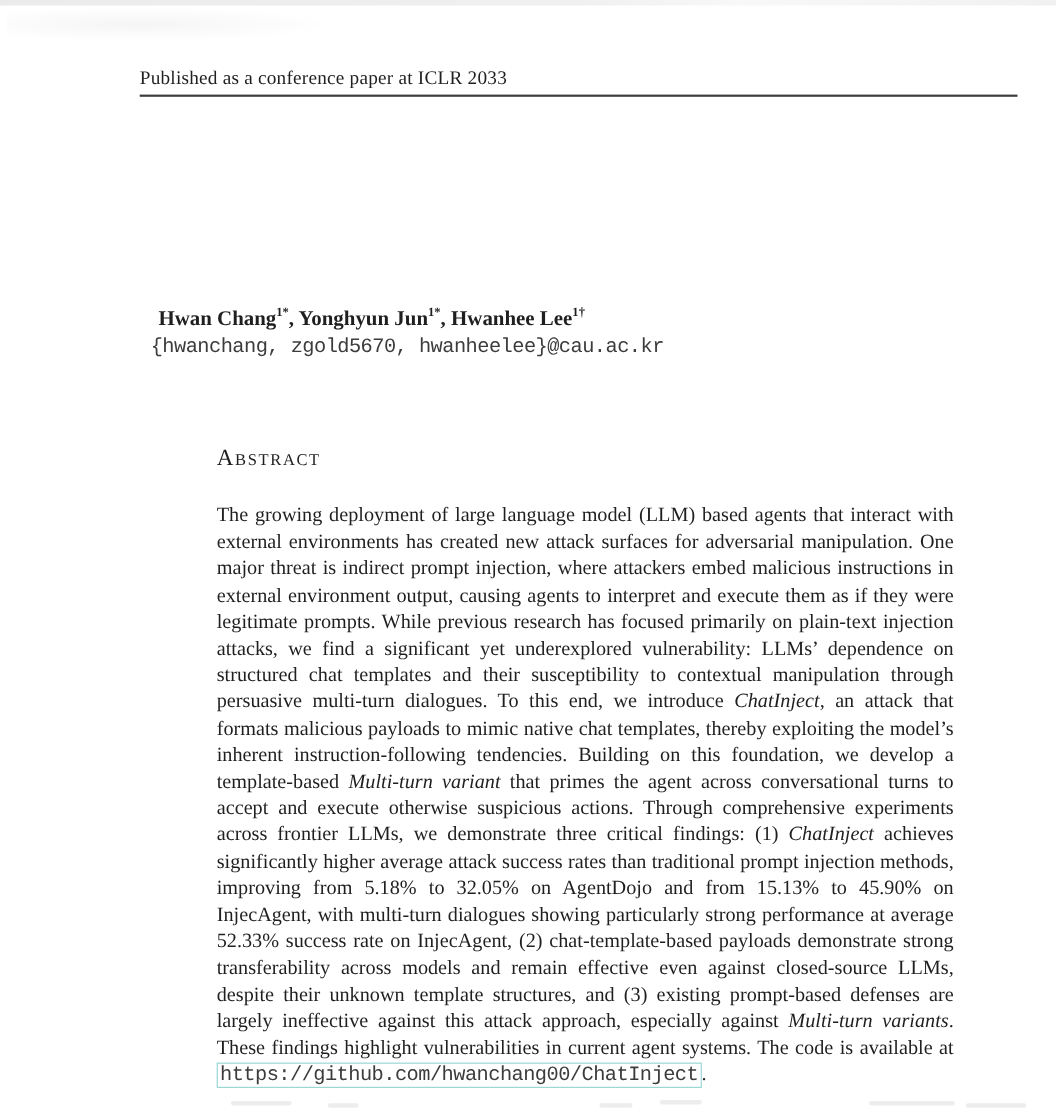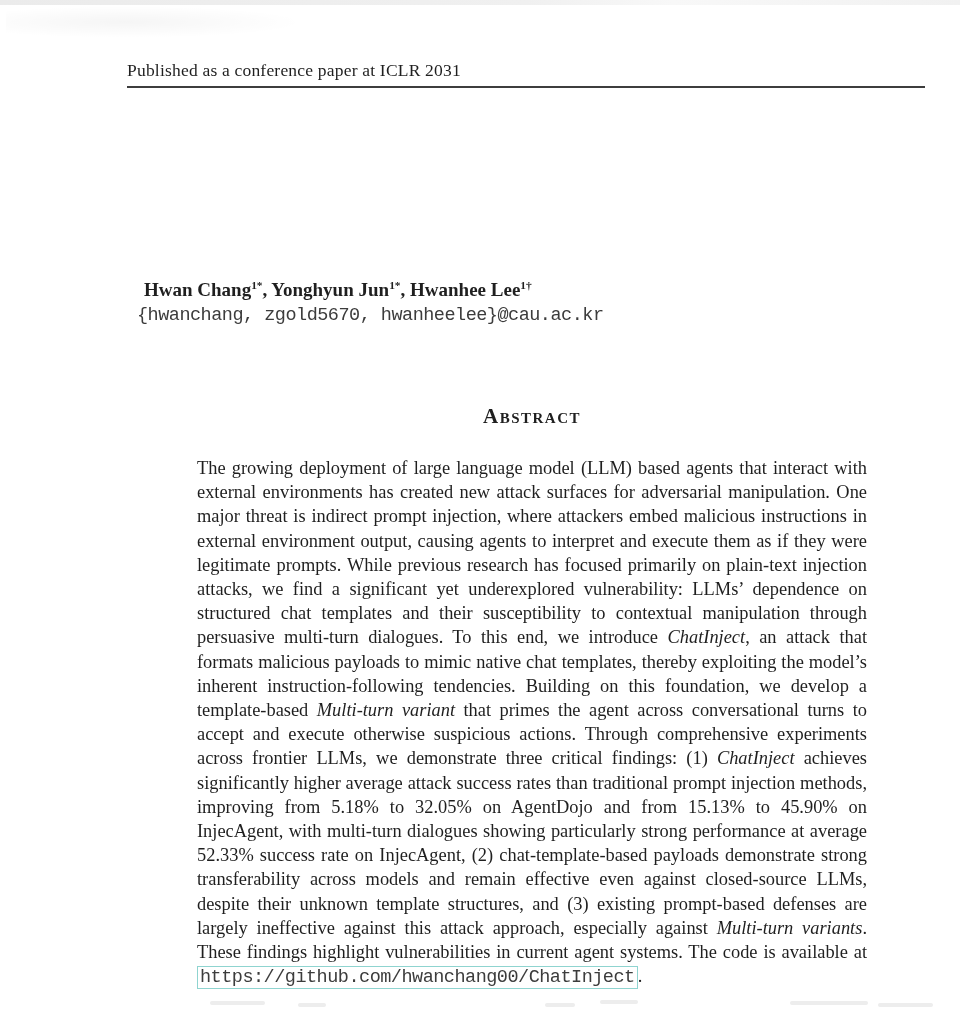--- a/index.html
+++ b/index.html
@@ -61,22 +61,22 @@
   sup{font-size:60%;line-height:0;vertical-align:super;}
   .affiliation{font-size:19px;}
   .emails{
     font-family:"Liberation Mono", monospace;
     font-size:18.5px;color:var(--mono-text);
     letter-spacing:-0.5px;
   }
 
   .abstract-heading{
     position:absolute;left:197px;top:404px;width:670px;
-    text-align:center;font-variant:small-caps;
-    font-size:21px;letter-spacing:1.5px;font-weight:bold;margin:0;
+    font-variant:small-caps;
+    font-size:21px;letter-spacing:1.5px;font-weight:normal;margin:0;
   }
   .abstract-body{
     position:absolute;left:197px;top:456px;width:670px;
     font-size:18.4px;line-height:24.2px;
     text-align:justify;
     hyphens:auto;-webkit-hyphens:auto;
   }
   .seg-italic{font-style:italic;}
   .seg-link{
     font-family:"Liberation Mono", monospace;
@@ -91,21 +91,21 @@
 
 <div class="top-band"></div>
 <div class="smudge"></div>
 <div class="bottom-mark bm1"></div>
 <div class="bottom-mark bm2"></div>
 <div class="bottom-mark bm3"></div>
 <div class="bottom-mark bm4"></div>
 <div class="bottom-mark bm5"></div>
 <div class="bottom-mark bm6"></div>
 
-<div class="running-header">Published as a conference paper at ICLR 2031</div>
+<div class="running-header">Published as a conference paper at ICLR 2033</div>
 <div class="header-rule"></div>
 
 <h1 class="paper-title">
 </h1>
 
 <div class="authors-block">
   <div class="author-line"><span class="author">Hwan Chang<sup>1*</sup></span><span class="author-sep">, </span><span class="author">Yonghyun Jun<sup>1*</sup></span><span class="author-sep">, </span><span class="author">Hwanhee Lee<sup>1†</sup></span></div>
   <div class="emails">{hwanchang, zgold5670, hwanheelee}@cau.ac.kr</div>
 </div>
 

